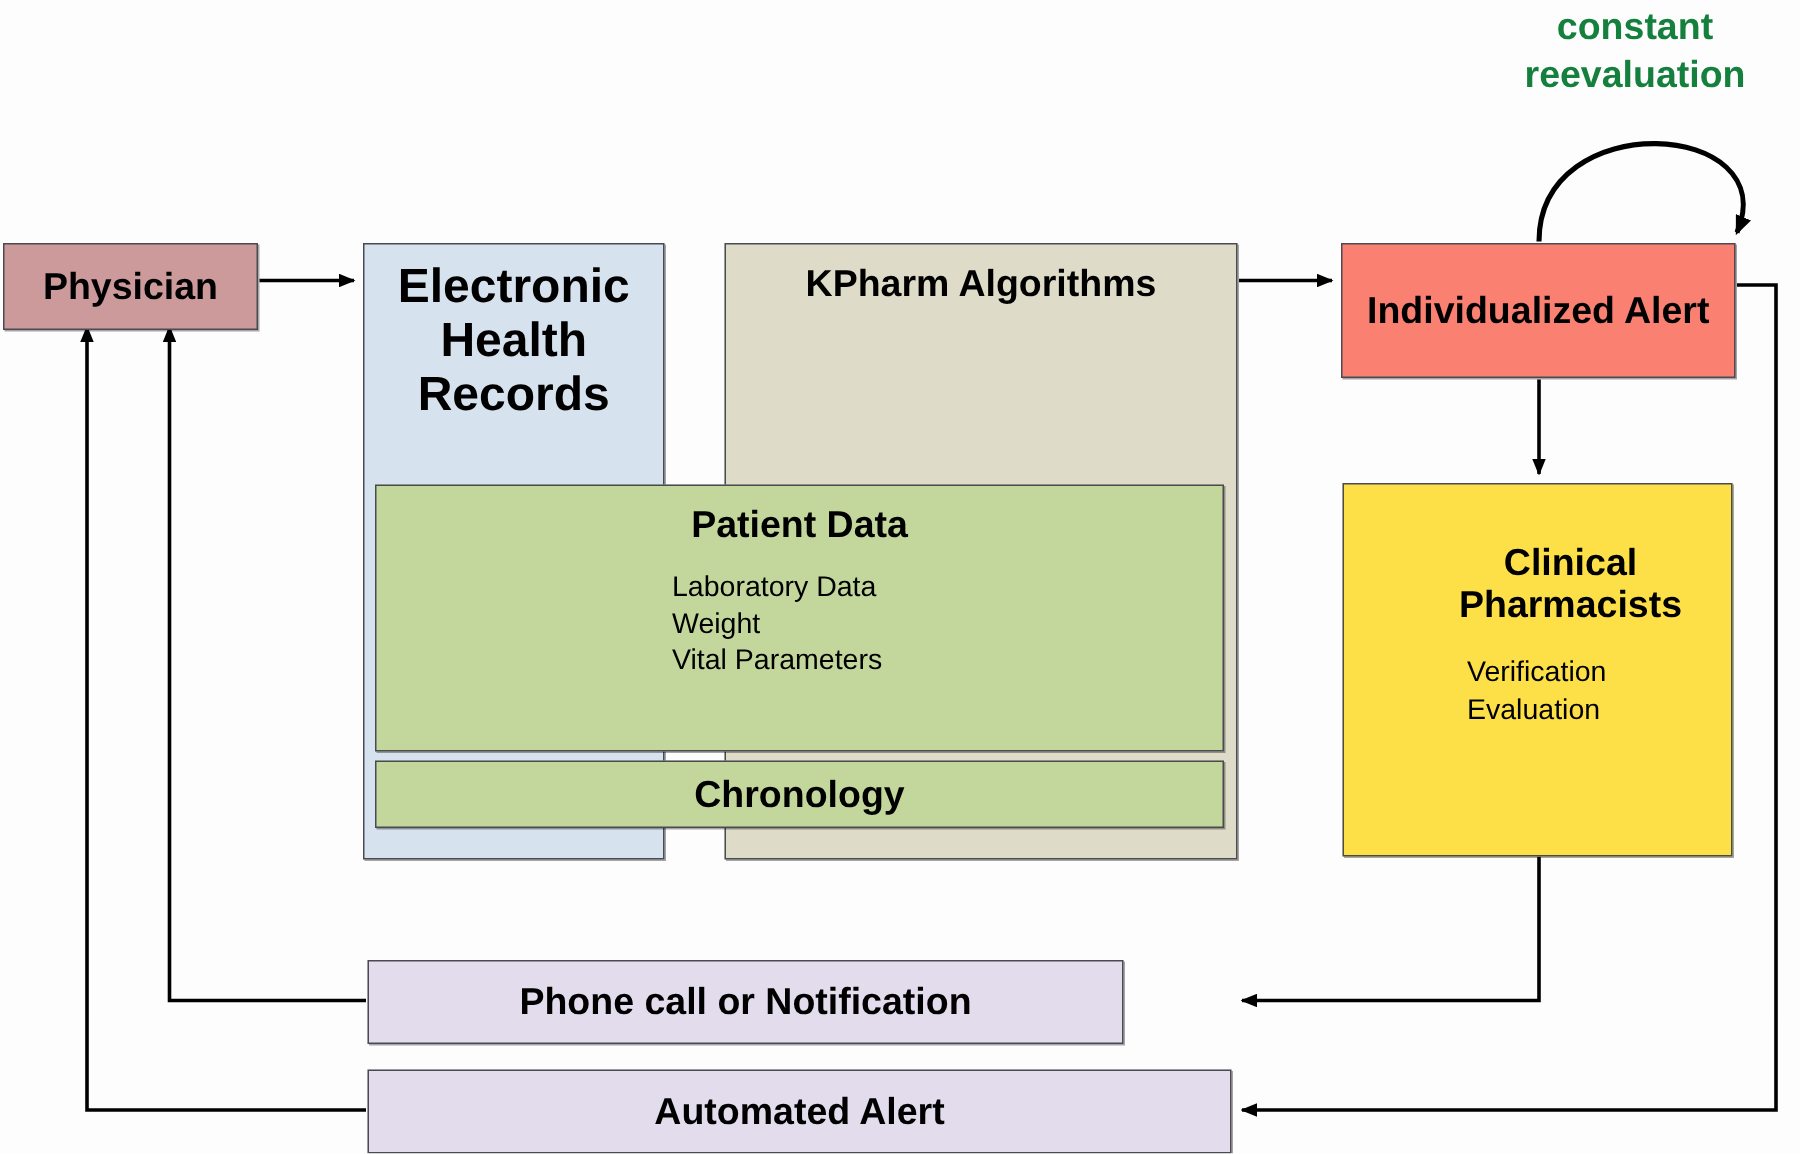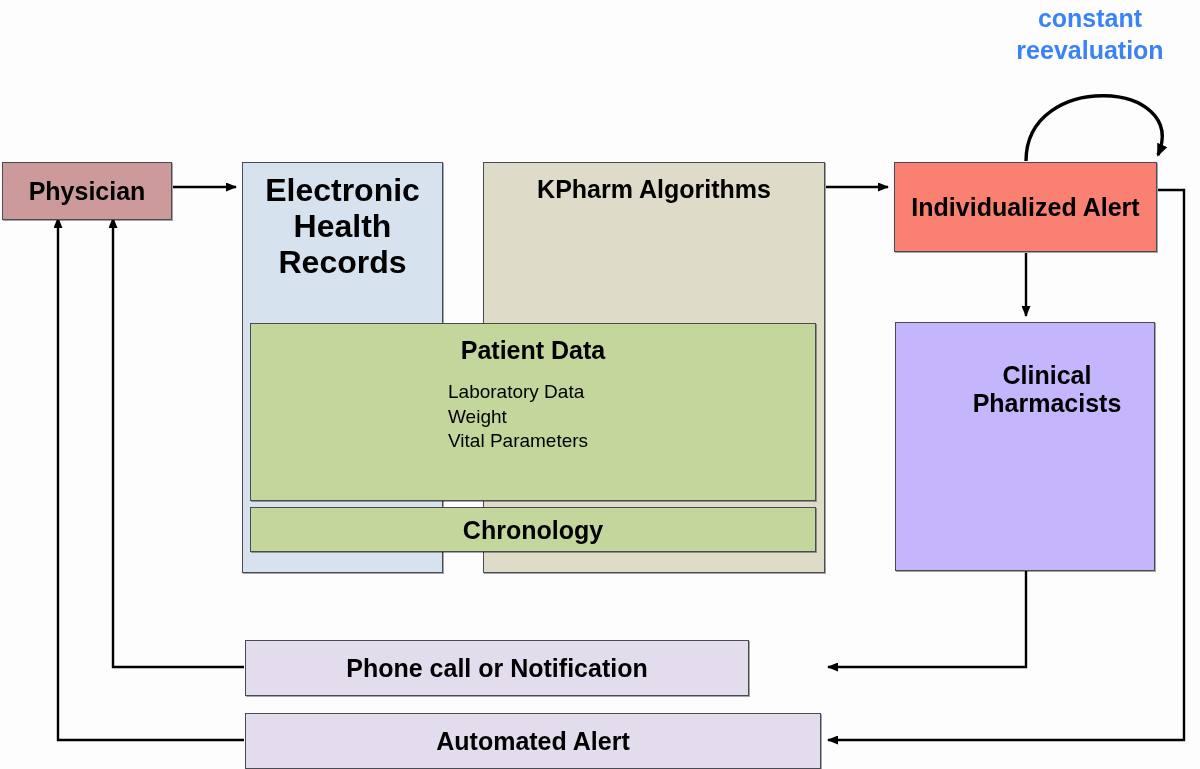--- a/index.html
+++ b/index.html
@@ -85,21 +85,21 @@
 
   #alert {
     left: 894px; top: 162px; width: 263px; height: 90px;
     background: #fa8072;
     justify-content: center;
   }
   #alert .title { font-size: 25px; }
 
   #pharmacists {
     left: 895px; top: 322px; width: 260px; height: 249px;
-    background: #c4b5fd;
+    background: #fde047;
     justify-content: flex-start;
     padding-top: 38px;
     padding-left: 44px;
   }
   #pharmacists .title { font-size: 25px; }
   #pharmacists .sublist { font-size: 19px; width: 160px; margin-left: 22px; margin-top: 20px; }
 
   #phone-call {
     left: 245px; top: 640px; width: 504px; height: 56px;
     background: #e2dced;
@@ -116,21 +116,21 @@
 
   .loop-label {
     position: absolute;
     left: 980px;
     top: 2px;
     width: 220px;
     text-align: center;
     font-size: 25px;
     font-weight: bold;
     line-height: 1.28;
-    color: #3b82f6;
+    color: #15803d;
   }
 </style>
 </head>
 <body>
 
 <div id="canvas">
 
   <svg id="svg-layer" viewBox="0 0 1200 769" xmlns="http://www.w3.org/2000/svg">
     <defs>
       <marker id="arrowhead" markerWidth="11" markerHeight="9" refX="10" refY="4.5" orient="auto" markerUnits="userSpaceOnUse">
@@ -187,20 +187,24 @@
   <div class="node" id="chronology">
     <div class="title">Chronology</div>
   </div>
 
   <div class="node" id="alert">
     <div class="title">Individualized Alert</div>
   </div>
 
   <div class="node" id="pharmacists">
     <div class="title">Clinical Pharmacists</div>
+    <div class="sublist">
+      <div>Verification</div>
+      <div>Evaluation</div>
+    </div>
   </div>
 
   <div class="node" id="phone-call">
     <div class="title">Phone call or Notification</div>
   </div>
 
   <div class="node" id="automated-alert">
     <div class="title">Automated Alert</div>
   </div>
 

